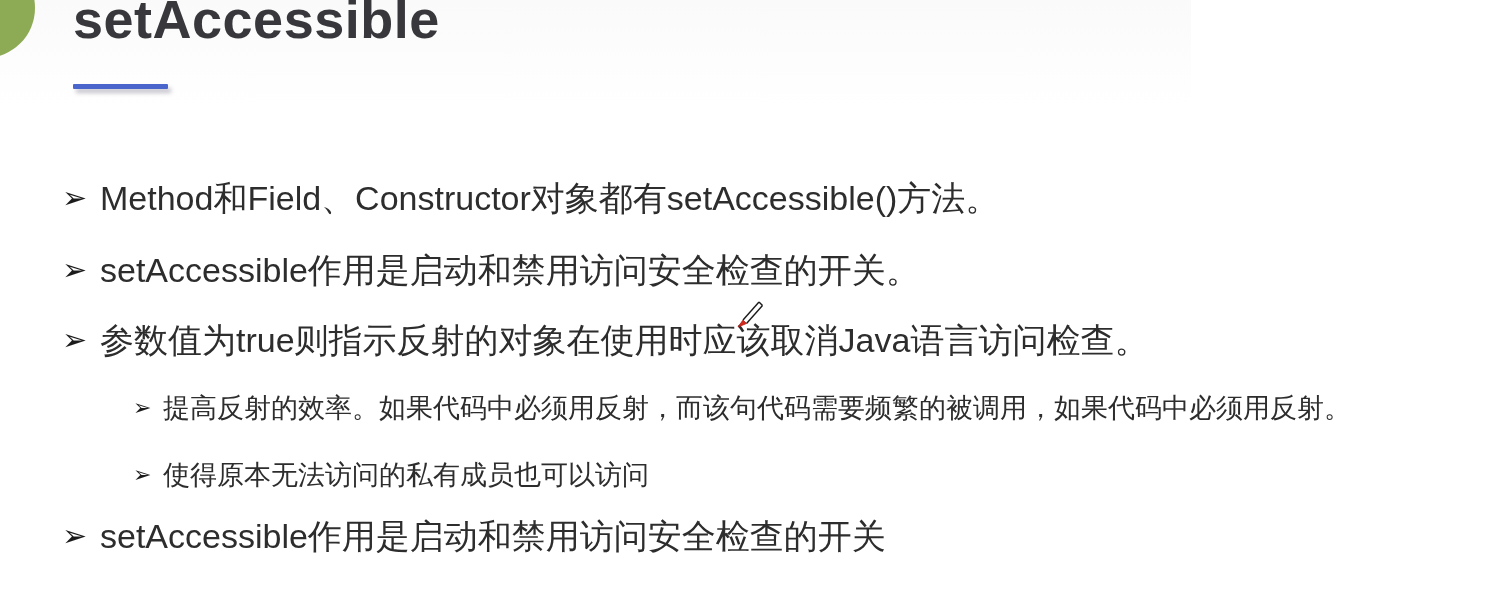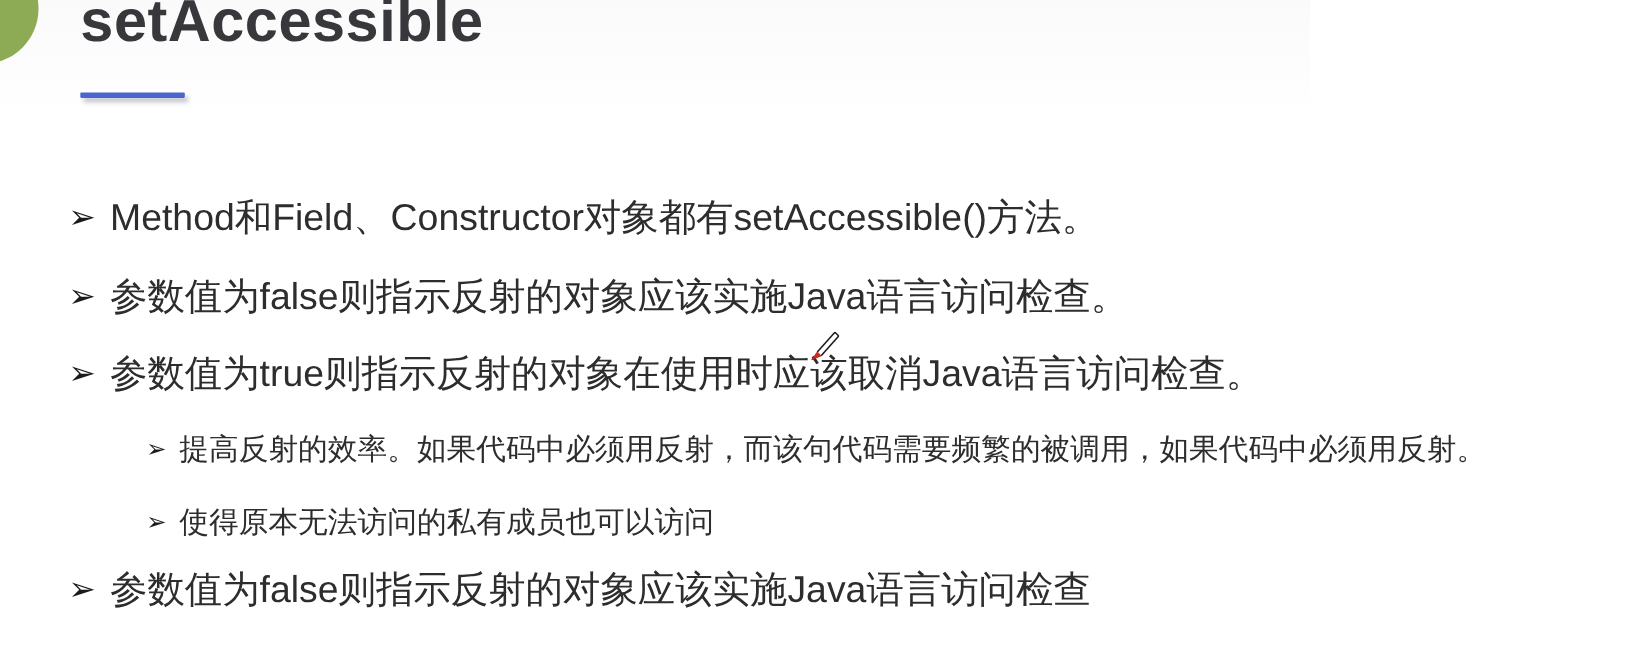--- a/index.html
+++ b/index.html
@@ -76,41 +76,41 @@
   <h1 class="title">setAccessible</h1>
   <div class="title-underline"></div>
 
   <div class="bullet-row lvl1 row-0">
     <span class="glyph">➢</span>
     <span>Method和Field、Constructor对象都有setAccessible()方法。</span>
   </div>
 
   <div class="bullet-row lvl1 row-1">
     <span class="glyph">➢</span>
-    <span>参数值为false则指示反射的对象应该实施Java语言访问检查。</span>
+    <span>setAccessible作用是启动和禁用访问安全检查的开关。</span>
   </div>
 
   <div class="bullet-row lvl1 row-2">
     <span class="glyph">➢</span>
     <span>参数值为true则指示反射的对象在使用时应该取消Java语言访问检查。</span>
   </div>
 
   <div class="bullet-row lvl2 row-3">
     <span class="glyph">➢</span>
     <span>提高反射的效率。如果代码中必须用反射，而该句代码需要频繁的被调用，如果代码中必须用反射。</span>
   </div>
 
   <div class="bullet-row lvl2 row-4">
     <span class="glyph">➢</span>
     <span>使得原本无法访问的私有成员也可以访问</span>
   </div>
 
   <div class="bullet-row lvl1 row-5">
     <span class="glyph">➢</span>
-    <span>参数值为false则指示反射的对象应该实施Java语言访问检查</span>
+    <span>setAccessible作用是启动和禁用访问安全检查的开关</span>
   </div>
 
   <svg class="pen-cursor" viewBox="0 0 32 32" xmlns="http://www.w3.org/2000/svg">
     <path d="M26 3 L10 21" stroke="#1a1a1a" stroke-width="1.4" fill="none"></path>
     <path d="M29.5 6.5 L13.5 24.5" stroke="#1a1a1a" stroke-width="1.4" fill="none"></path>
     <path d="M26 3 L29.5 6.5" stroke="#1a1a1a" stroke-width="1.4" fill="none"></path>
     <path d="M10 21 L13.5 24.5 L5 28 Z" fill="#d42a1e" stroke="#b02018" stroke-width="0.8"></path>
   </svg>
 
 </div>

